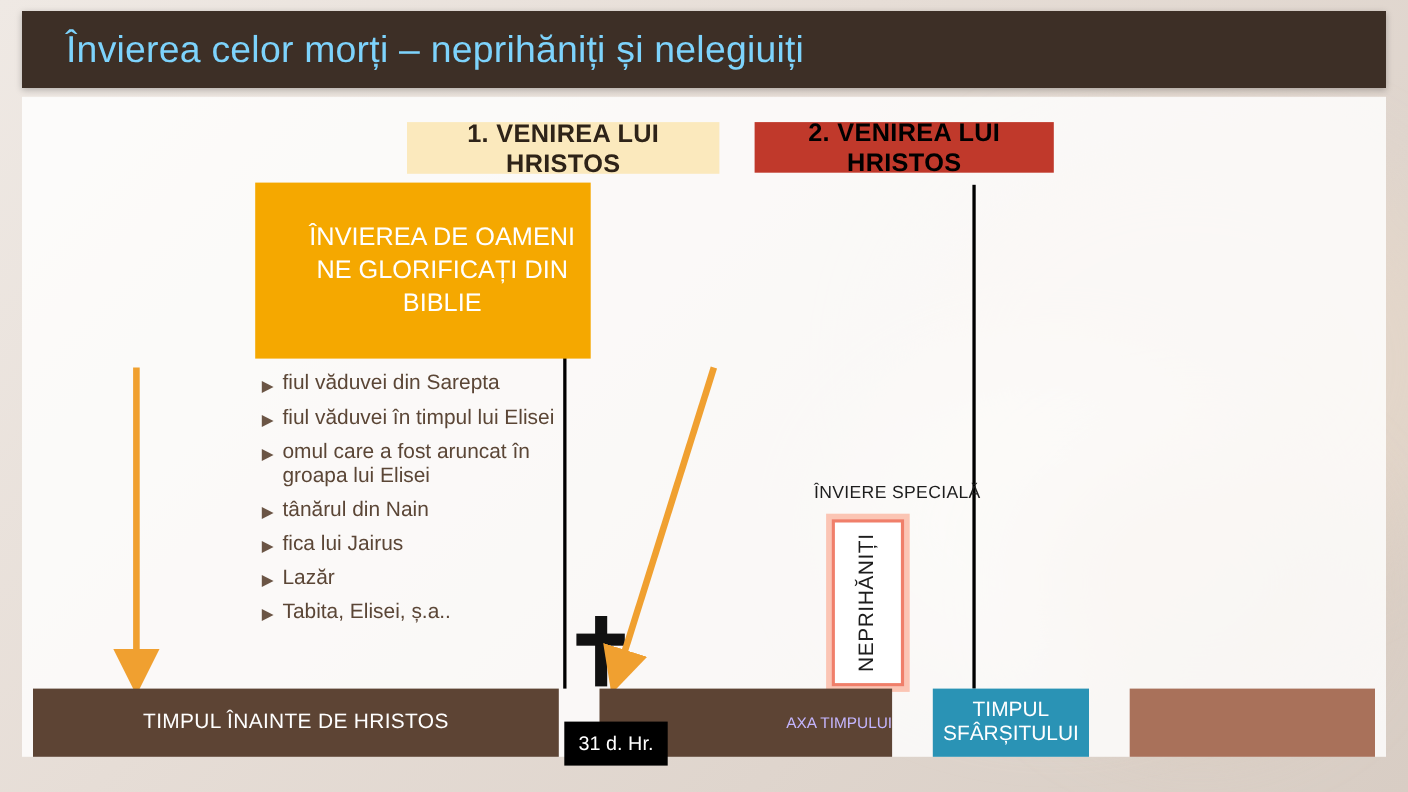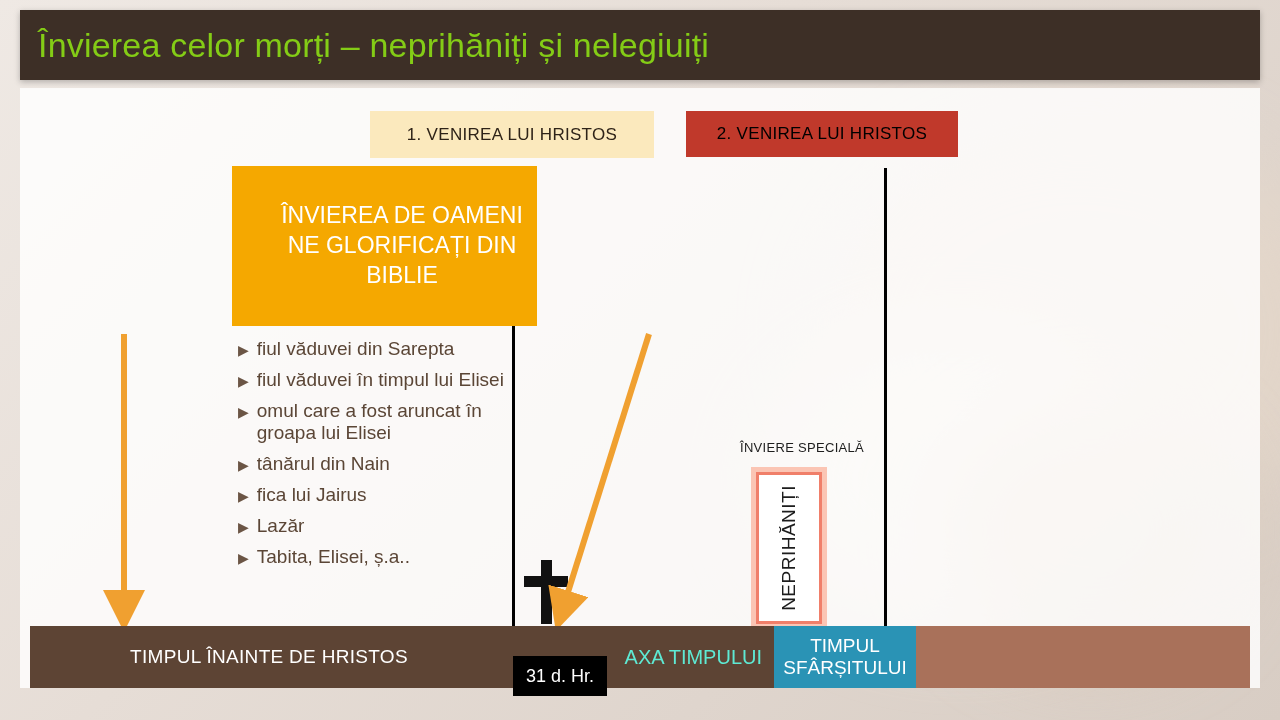--- a/index.html
+++ b/index.html
@@ -37,26 +37,27 @@
     left: 20px;
     top: 10px;
     width: 1240px;
     height: 70px;
     background: #3d2f26;
     display: flex;
     align-items: center;
     box-shadow: 0 2px 6px rgba(0,0,0,.25);
   }
   #title-text {
-    color: #84cc16;
+    color: #7dd3fc;
     font-size: 34px;
     font-weight: 400;
     padding-left: 18px;
     letter-spacing: .2px;
     white-space: nowrap;
+    margin-left: 22px;
   }
 
   
   #content-panel {
     position: absolute;
     left: 20px;
     top: 88px;
     width: 1240px;
     height: 600px;
     background: rgba(255,255,255,0.82);
@@ -70,23 +71,23 @@
   }
   #vline-1 { left: 512px; top: 168px; height: 458px; }
   #vline-2 { left: 884px; top: 168px; height: 458px; }
 
   
   .era-label {
     position: absolute;
     display: flex;
     align-items: center;
     justify-content: center;
-    font-weight: normal;
+    font-weight: bold;
     letter-spacing: .3px;
-    font-size: 17px;
+    font-size: 23px;
     text-align: center;
   }
   #era-1 {
     left: 370px; top: 111px; width: 284px; height: 47px;
     background: #fbe9bd;
     color: #2e2318;
   }
   #era-2 {
     left: 686px; top: 111px; width: 272px; height: 46px;
     background: #c0392b;
@@ -149,21 +150,21 @@
     margin-right: 8px;
     margin-top: 4px;
     flex: 0 0 auto;
   }
 
   
   #inviere-speciala {
     position: absolute;
     left: 740px;
     top: 440px;
-    font-size: 13px;
+    font-size: 16px;
     color: #1d1d1d;
     letter-spacing: .3px;
   }
 
   
   #box-neprihaniti {
     position: absolute;
     left: 756px; top: 472px; width: 60px; height: 146px;
     background: #ffffff;
     border: 3px solid #f07f6a;
@@ -181,40 +182,40 @@
   }
 
   
   #timeline {
     position: absolute;
     left: 30px;
     top: 626px;
     width: 1220px;
     height: 62px;
     display: flex;
+    gap: 37px;
   }
   #tl-before {
     width: 478px;
     background: #5d4434;
     color: #ffffff;
     display: flex;
     align-items: center;
     justify-content: center;
     font-size: 19px;
     letter-spacing: .3px;
   }
   #tl-axis {
     width: 266px;
     background: #5d4434;
-    color: #5eead4;
+    color: #c4b5fd;
     display: flex;
     align-items: center;
     justify-content: flex-end;
-    padding-right: 12px;
-    font-size: 20px;
+    font-size: 14px;
     box-sizing: border-box;
   }
   #tl-end {
     width: 142px;
     background: #2a93b5;
     color: #ffffff;
     display: flex;
     align-items: center;
     justify-content: center;
     text-align: center;

